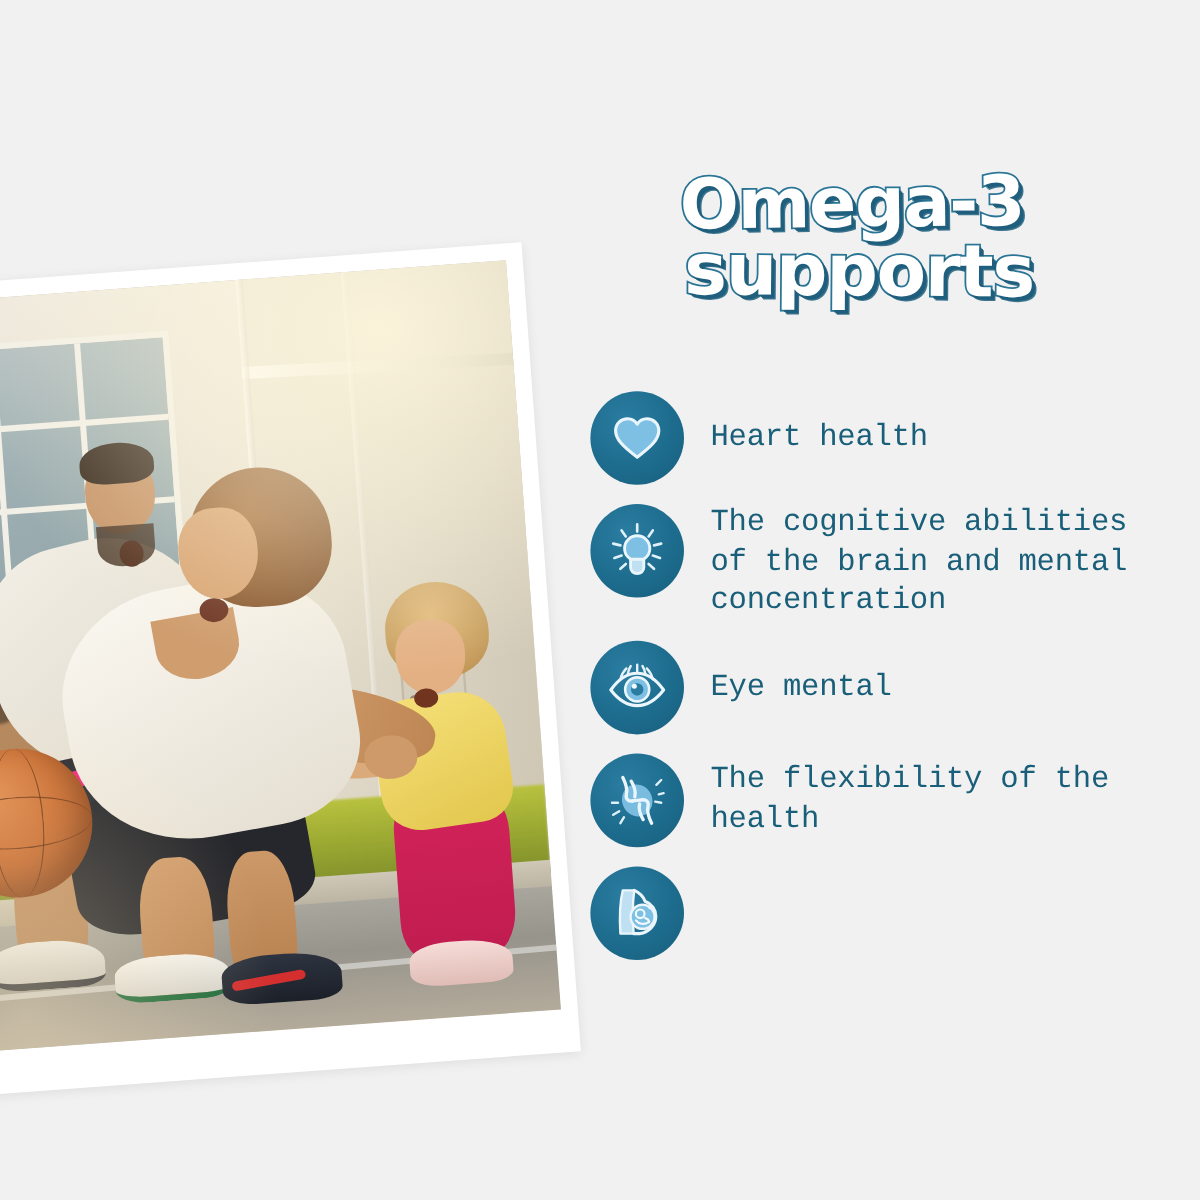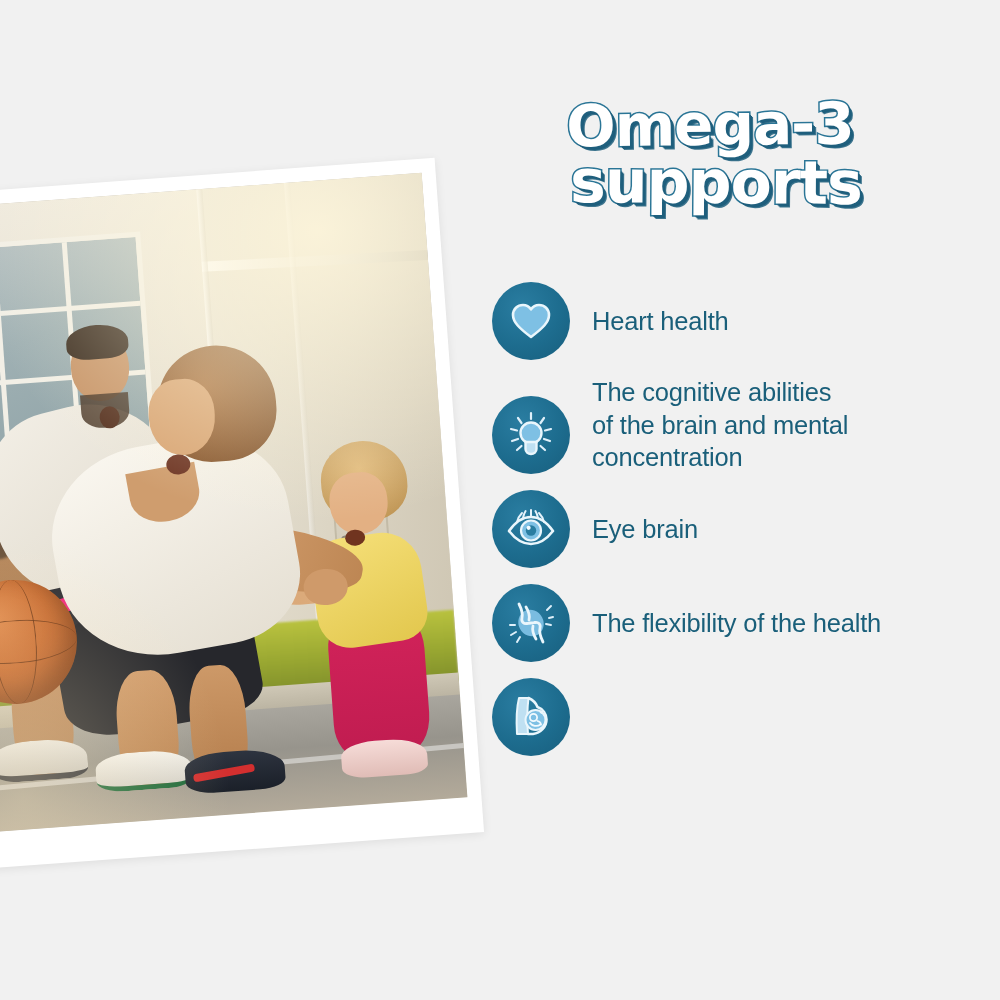--- a/index.html
+++ b/index.html
@@ -15,20 +15,21 @@
     position: relative;
   }
 
   #stage {
     position: absolute;
     inset: 0;
     width: 1000px;
     height: 928px;
     background: #f1f1f1;
     overflow: hidden;
+    margin-top: 44px;
   }
 
   
   .photo-wrap {
     position: absolute;
     left: -60px;
     top: 176px;
     width: 520px;
     height: 676px;
     transform: rotate(-4.2deg);
@@ -467,38 +468,38 @@
     position: absolute;
     left: 12px;
     top: 282px;
     width: 500px;
   }
   .row {
     display: flex;
     align-items: center;
     margin-bottom: 16px;
   }
-  .row.tall { align-items: flex-end; }
+  .row.tall { align-items: flex-start; }
 
   .icon-badge {
     flex: 0 0 auto;
     width: 78px;
     height: 78px;
     border-radius: 50%;
     background: radial-gradient(circle at 38% 32%, #2a7da1 0%, #1d6c8e 55%, #185e7d 100%);
     display: flex;
     align-items: center;
     justify-content: center;
     margin-right: 22px;
   }
   .icon-badge svg { display: block; }
 
   .row-label {
     color: #1a5f7a;
-    font-family: Liberation Sans, sans-serif;
+    font-family: Liberation Mono, monospace;
     font-size: 25.5px;
     line-height: 1.28;
     letter-spacing: -0.2px;
     white-space: pre-line;
   }
 </style>
 </head>
 <body>
 
 <div id="stage">
@@ -624,21 +625,21 @@
               <path d="M26 10.5 L26 4"></path>
               <path d="M33 12 C32.4 9 31.4 6.5 30.4 5"></path>
               <path d="M39 16 C38 12 36 9 34 7"></path>
             </g>
             <path d="M4 25 C11 15 19 11 26 11 C33 11 41 15 48 25 C41 34 33 38 26 38 C19 38 11 34 4 25 Z" fill="none" stroke="#eaf6fc" stroke-width="2.6" stroke-linejoin="round"></path>
             <circle cx="26" cy="24.5" r="10" fill="#7ec0e4" stroke="#eaf6fc" stroke-width="2.2"></circle>
             <circle cx="26" cy="24.5" r="5.2" fill="#2a7da1"></circle>
             <circle cx="23.6" cy="21.8" r="2.1" fill="#f3fbff"></circle>
           </svg>
         </div>
-        <div class="row-label">Eye brain</div>
+        <div class="row-label">Eye mental</div>
       </div>
 
       <div class="row">
         <div class="icon-badge">
           <svg width="50" height="50" viewBox="0 0 50 50">
             <ellipse cx="25" cy="25" rx="12.5" ry="13.5" fill="#7ec0e4" opacity=".95" transform="rotate(-28 25 25)"></ellipse>
             <g stroke="#eaf6fc" stroke-width="2.8" stroke-linecap="round" fill="none">
               <path d="M13 6 C16 12 17 16 16 20 C15 24 18 26 21 25.5"></path>
               <path d="M37 44 C34 38 33 34 34 30 C35 26 32 24 29 24.5"></path>
               <path d="M20 9 C23 14 24 18 23 22"></path>

